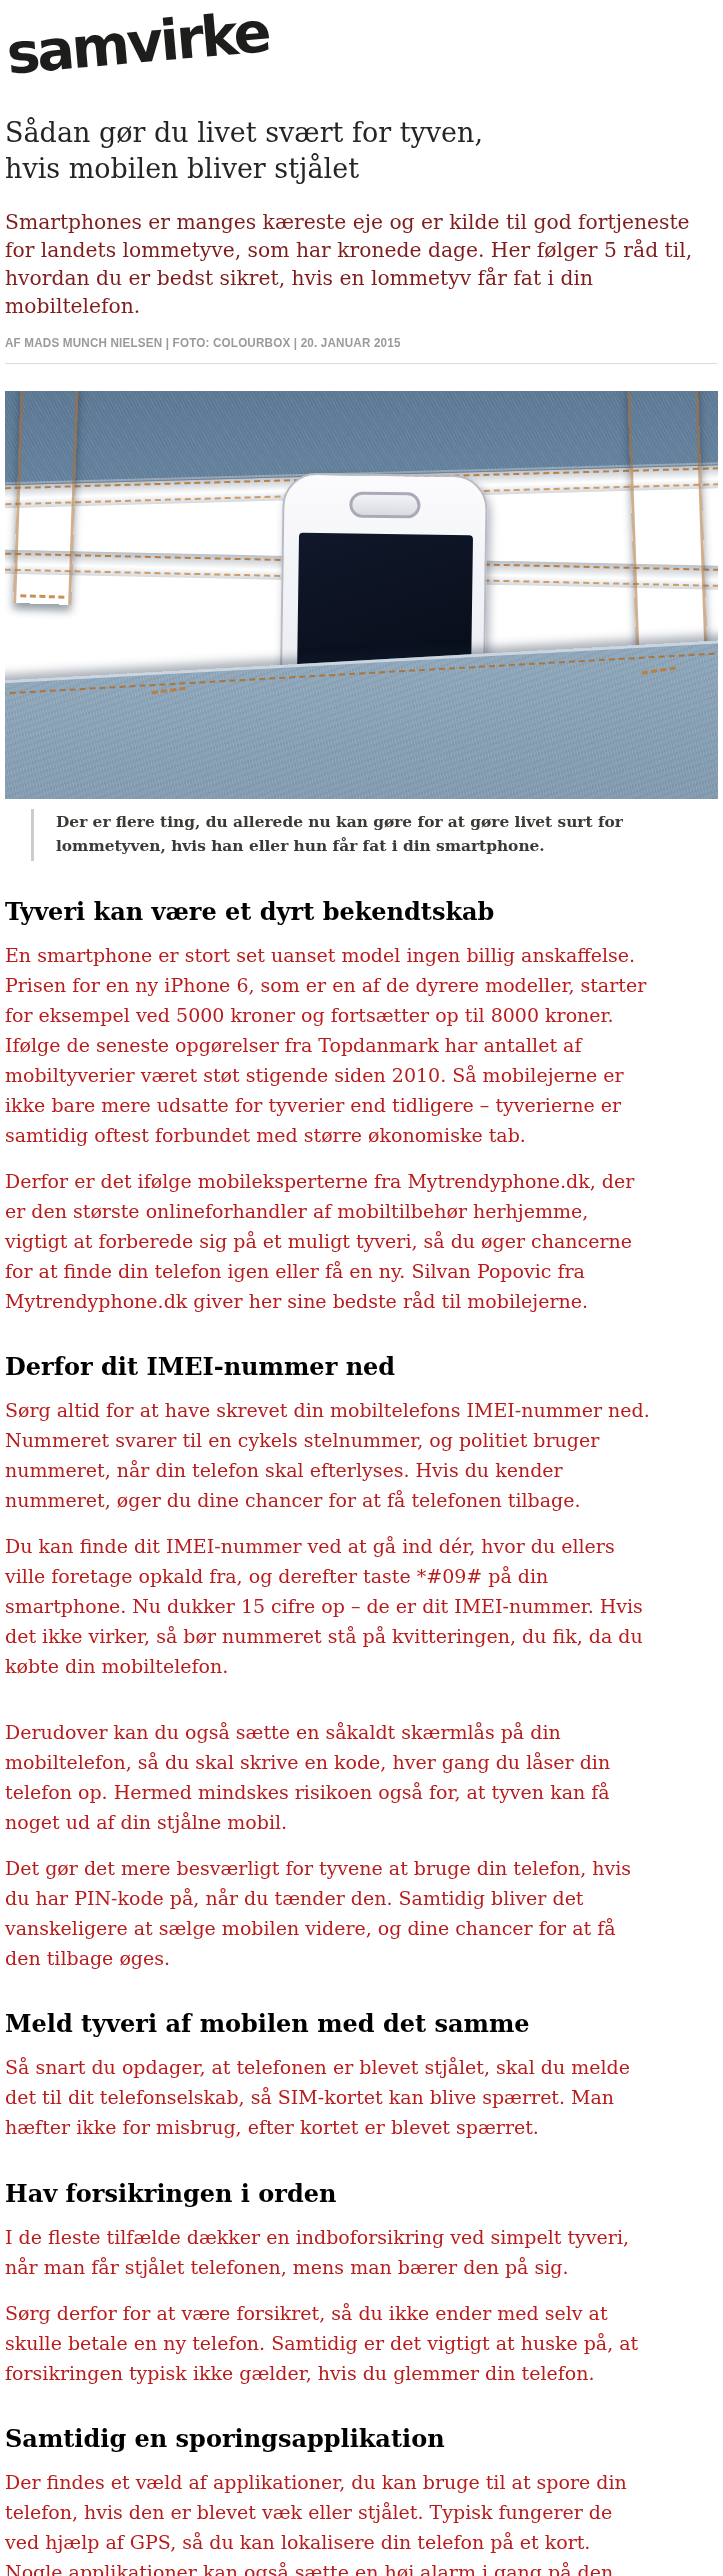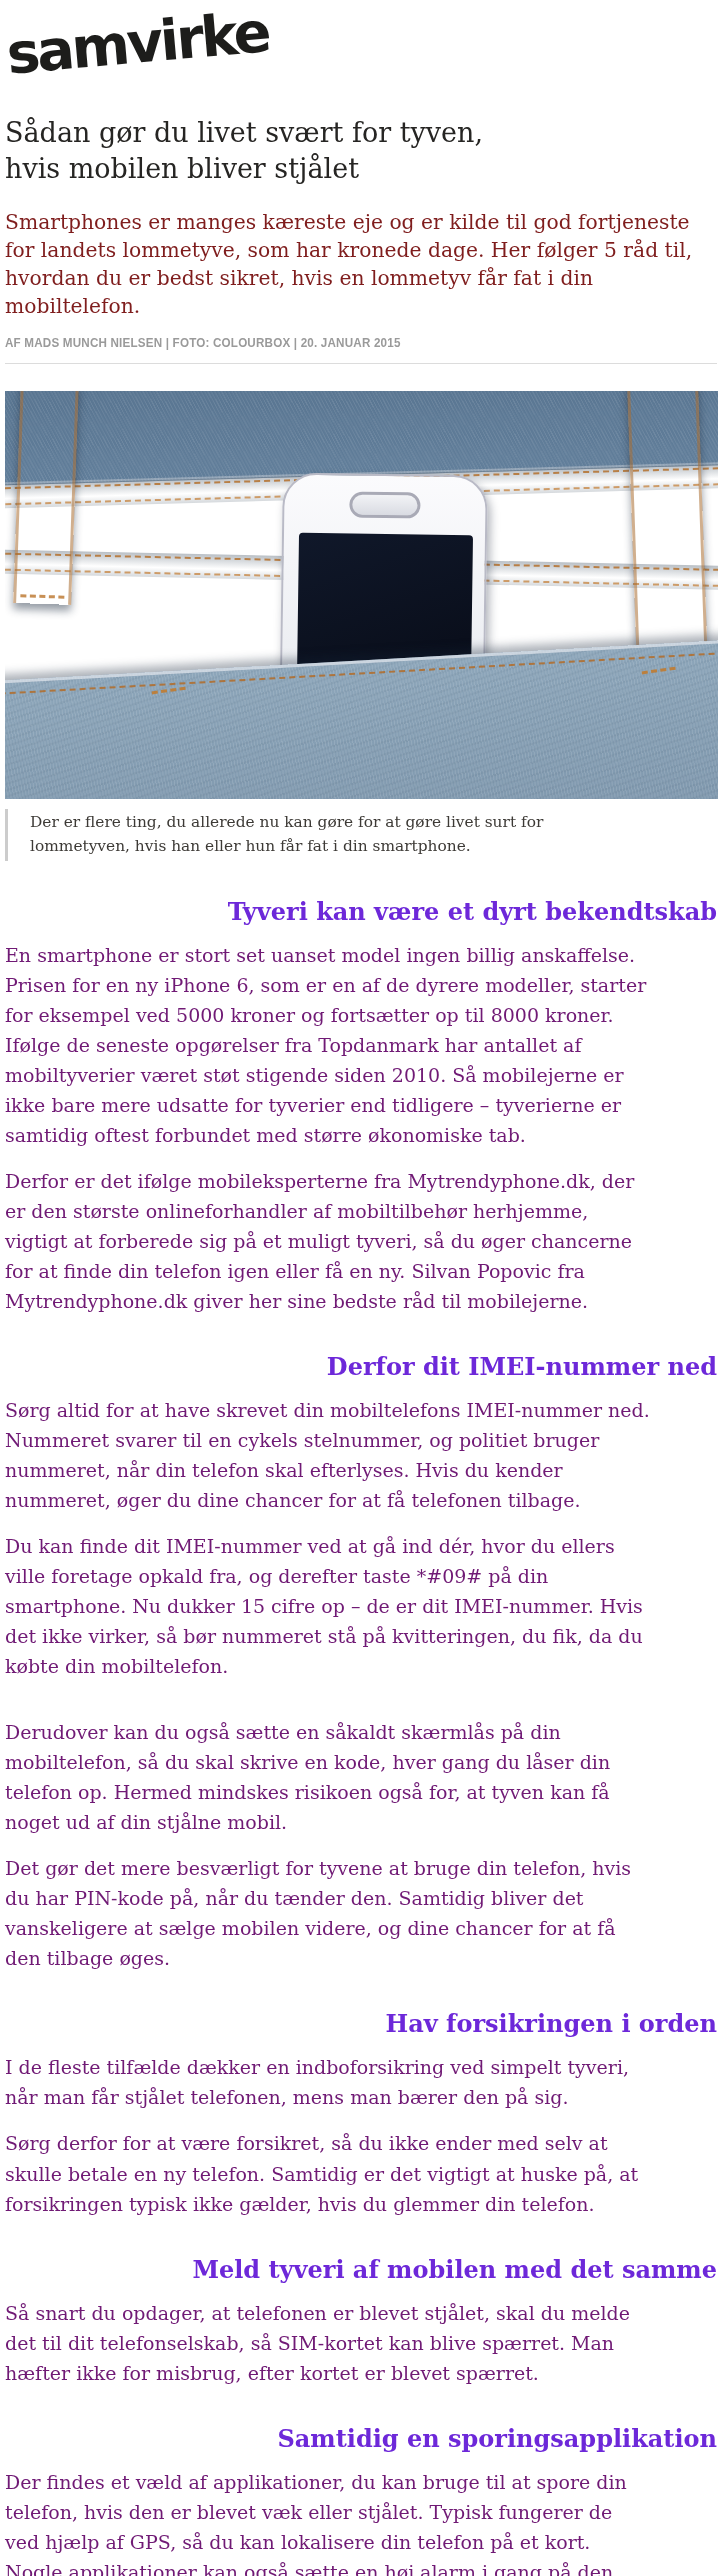--- a/index.html
+++ b/index.html
@@ -151,44 +151,45 @@
     border-top:3px dashed rgba(190,125,55,0.95);
     transform:rotate(-8deg);
   }
   .bartack.b1 { left:147px; top:298px; }
   .bartack.b2 { left:637px; top:278px; }
 
   
   .caption {
     display:flex;
     margin-top:10px;
+    margin-left:26px;
+    font-weight:bold;
   }
   .caption-bar { width:3px; background:#cccccc; margin-right:22px; flex:none; }
   .caption-text {
     max-width:615px;
     font-size:15.4px;
     line-height:1.55;
     color:#3d3a36;
     padding:2px 0;
   }
 
   
   .section { margin-top:36px; }
   .section h2 {
     font-size:24px;
     font-weight:bold;
-    color:#6d28d9;
+    color:#000000;
     margin-bottom:14px;
-    text-align:right;
   }
   .section p {
     max-width:647px;
     font-size:19px;
     line-height:1.58;
-    color:#701a75;
+    color:#b91c1c;
     margin-top:16px;
   }
   .section p:first-of-type { margin-top:0; }
 </style>
 </head>
 <body>
 
 <div class="page">
 
   <div class="logo">samvirke</div>
@@ -232,29 +233,29 @@
     <p>Sørg altid for at have skrevet din mobiltelefons IMEI-nummer ned. Nummeret svarer til en cykels stelnummer, og politiet bruger nummeret, når din telefon skal efterlyses. Hvis du kender nummeret, øger du dine chancer for at få telefonen tilbage.</p>
     <p>Du kan finde dit IMEI-nummer ved at gå ind dér, hvor du ellers ville foretage opkald fra, og derefter taste *#09# på din smartphone. Nu dukker 15 cifre op – de er dit IMEI-nummer. Hvis det ikke virker, så bør nummeret stå på kvitteringen, du fik, da du købte din mobiltelefon.</p>
   </div>
 
   <div class="section">
     <p>Derudover kan du også sætte en såkaldt skærmlås på din mobiltelefon, så du skal skrive en kode, hver gang du låser din telefon op. Hermed mindskes risikoen også for, at tyven kan få noget ud af din stjålne mobil.</p>
     <p>Det gør det mere besværligt for tyvene at bruge din telefon, hvis du har PIN-kode på, når du tænder den. Samtidig bliver det vanskeligere at sælge mobilen videre, og dine chancer for at få den tilbage øges.</p>
   </div>
 
   <div class="section">
+    <h2>Meld tyveri af mobilen med det samme</h2>
+    <p>Så snart du opdager, at telefonen er blevet stjålet, skal du melde det til dit telefonselskab, så SIM-kortet kan blive spærret. Man hæfter ikke for misbrug, efter kortet er blevet spærret.</p>
+  </div>
+
+  <div class="section">
     <h2>Hav forsikringen i orden</h2>
     <p>I de fleste tilfælde dækker en indboforsikring ved simpelt tyveri, når man får stjålet telefonen, mens man bærer den på sig.</p>
     <p>Sørg derfor for at være forsikret, så du ikke ender med selv at skulle betale en ny telefon. Samtidig er det vigtigt at huske på, at forsikringen typisk ikke gælder, hvis du glemmer din telefon.</p>
   </div>
 
   <div class="section">
-    <h2>Meld tyveri af mobilen med det samme</h2>
-    <p>Så snart du opdager, at telefonen er blevet stjålet, skal du melde det til dit telefonselskab, så SIM-kortet kan blive spærret. Man hæfter ikke for misbrug, efter kortet er blevet spærret.</p>
-  </div>
-
-  <div class="section">
     <h2>Samtidig en sporingsapplikation</h2>
     <p>Der findes et væld af applikationer, du kan bruge til at spore din telefon, hvis den er blevet væk eller stjålet. Typisk fungerer de ved hjælp af GPS, så du kan lokalisere din telefon på et kort. Nogle applikationer kan også sætte en høj alarm i gang på den stjålne telefon, som tyven ikke kan slukke igen.</p>
   </div>
 
 </div>
 
 
 </body></html>

